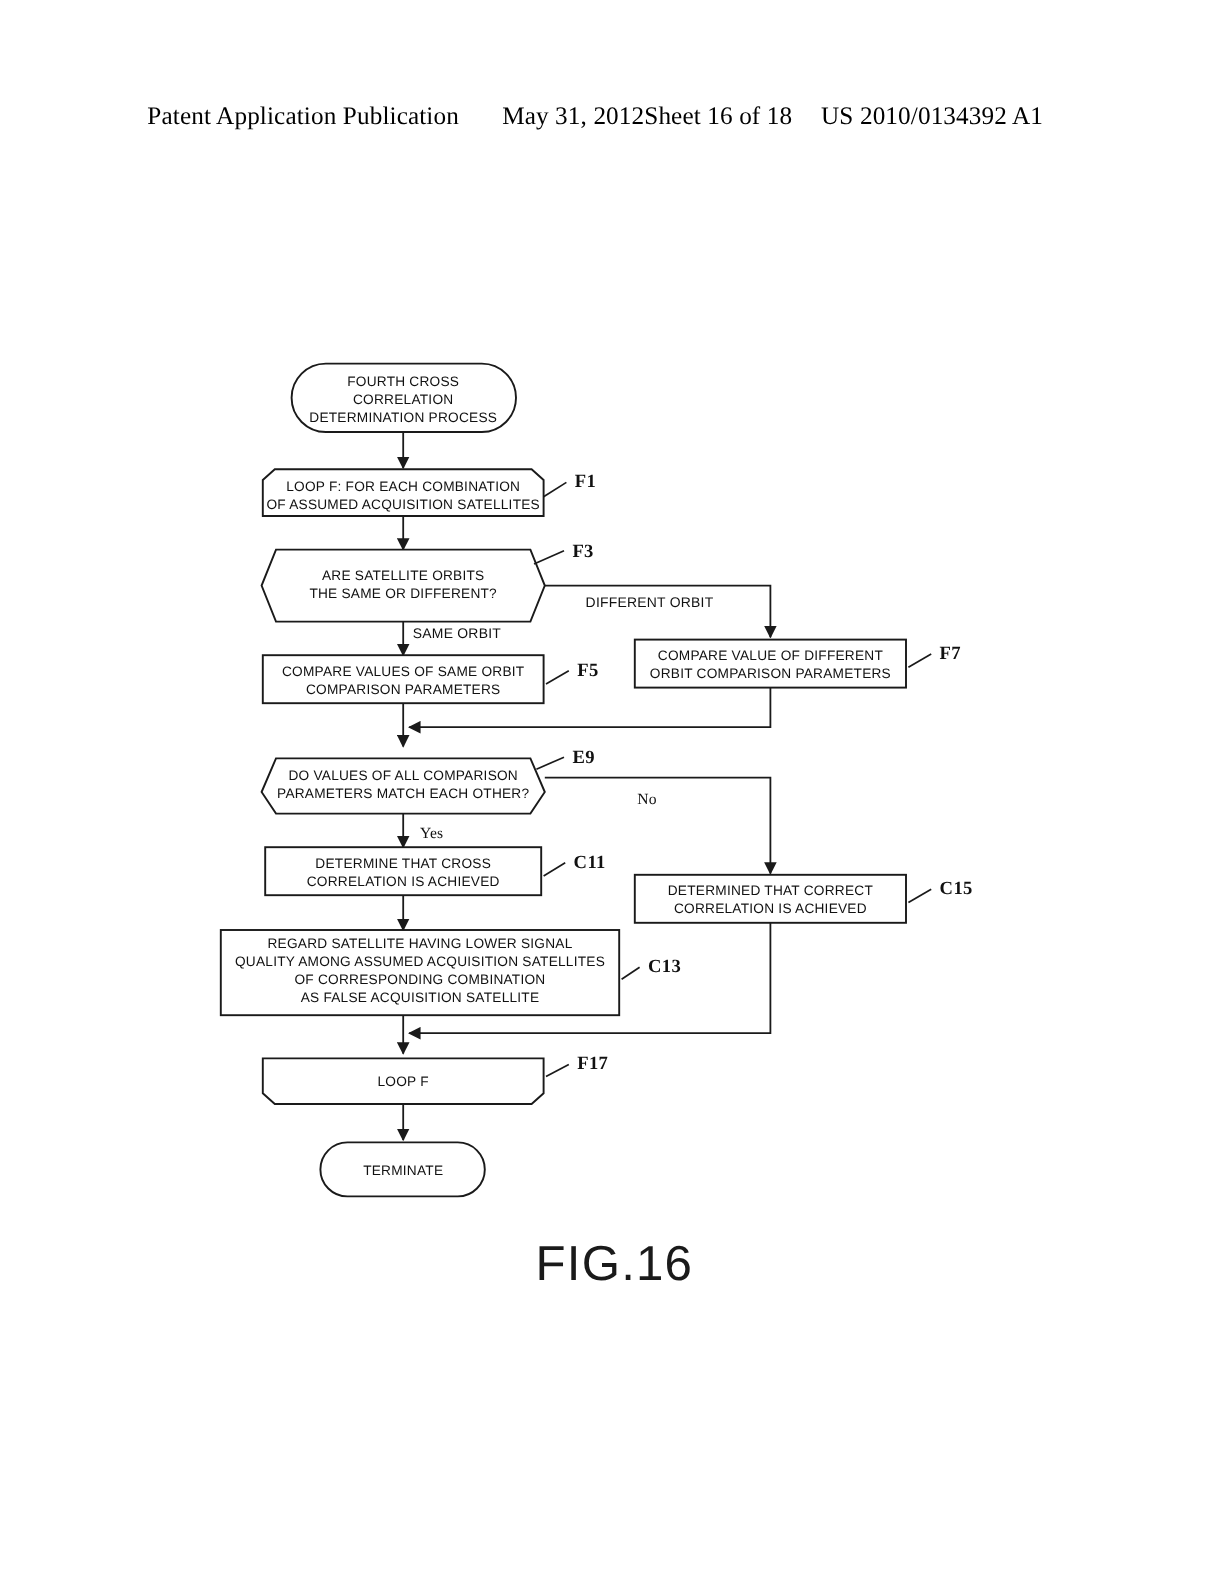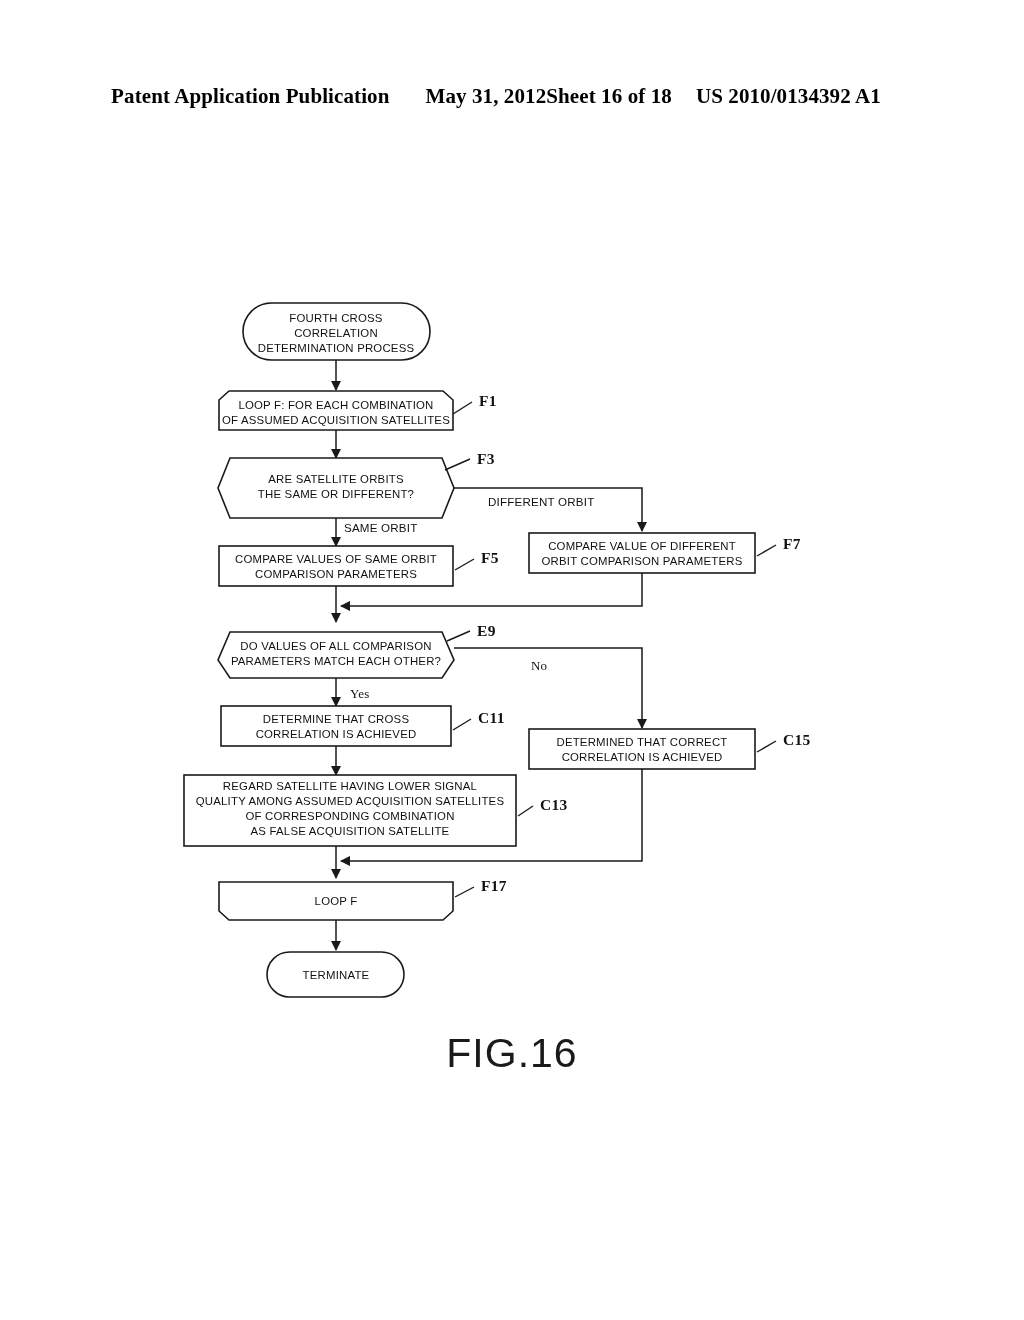--- a/index.html
+++ b/index.html
@@ -24,21 +24,21 @@
   }
   .pub-header {
     position: absolute;
     left: 0;
     top: 84px;
     width: 992px;
     display: flex;
     justify-content: center;
     align-items: baseline;
     font-family: "Liberation Serif", serif;
-    font-weight: bold;
+    font-weight: normal;
     font-size: 21px;
     letter-spacing: 0.1px;
     white-space: nowrap;
   }
   .pub-header .seg { display: inline-block; }
   .seg-title { margin-right: 36px; }
   .seg-date { margin-right: 0; text-align: center; }
   .seg-sheet { margin-right: 24px; }
 
   #figure-svg {

